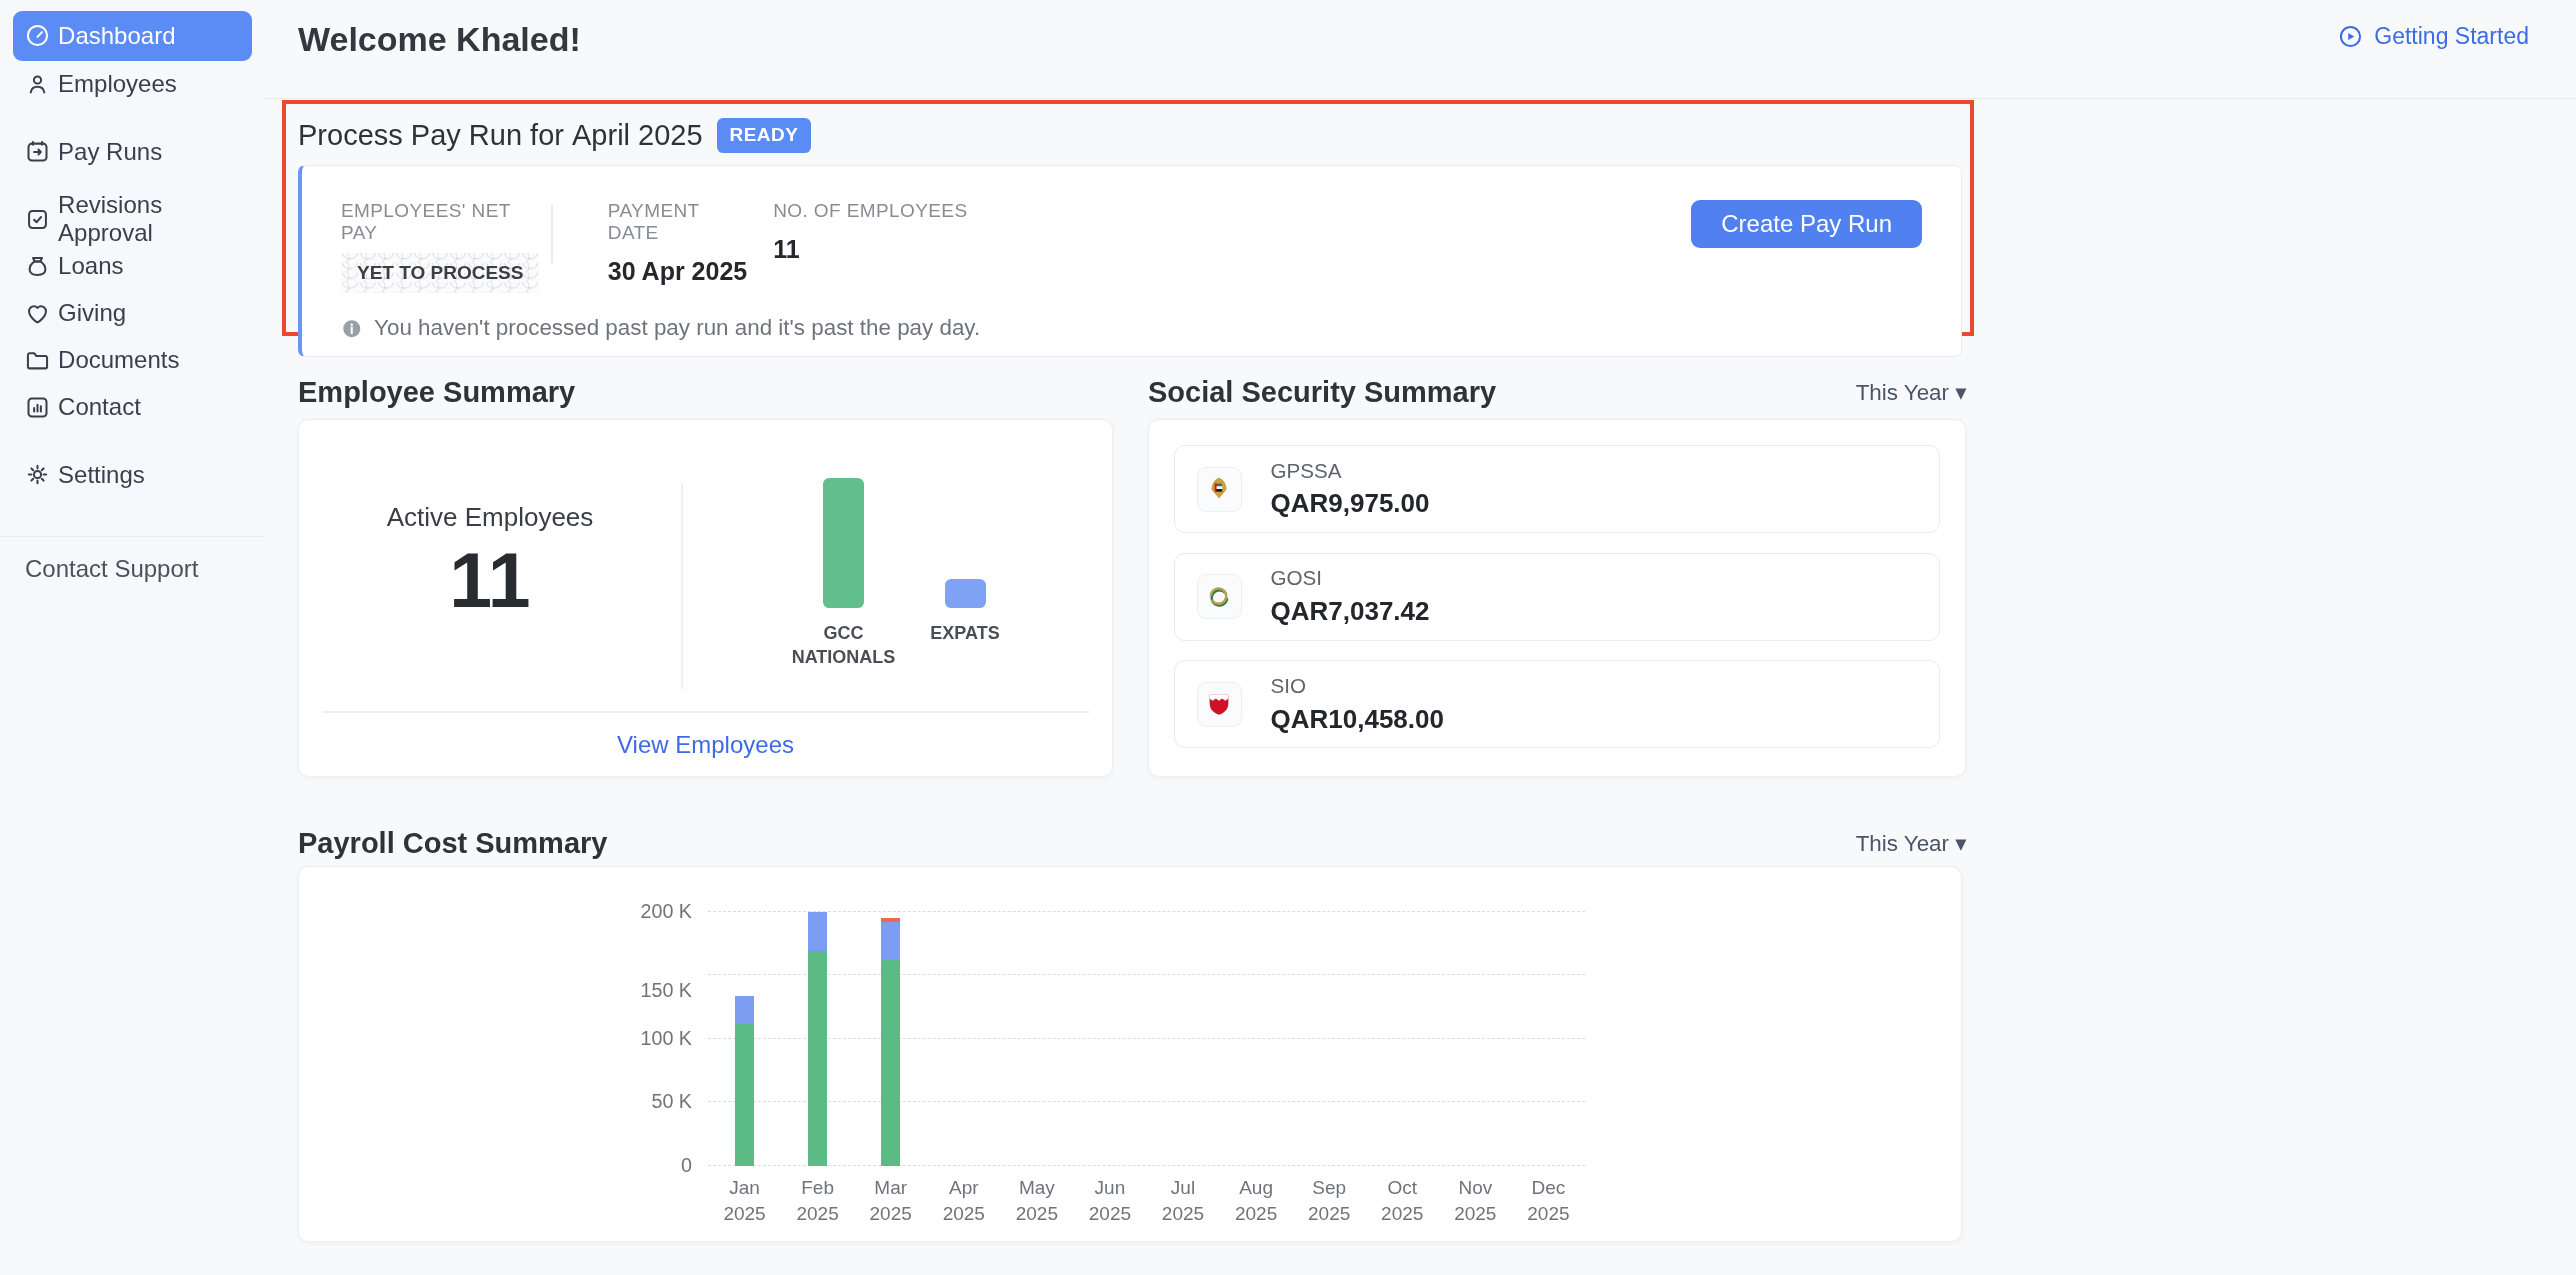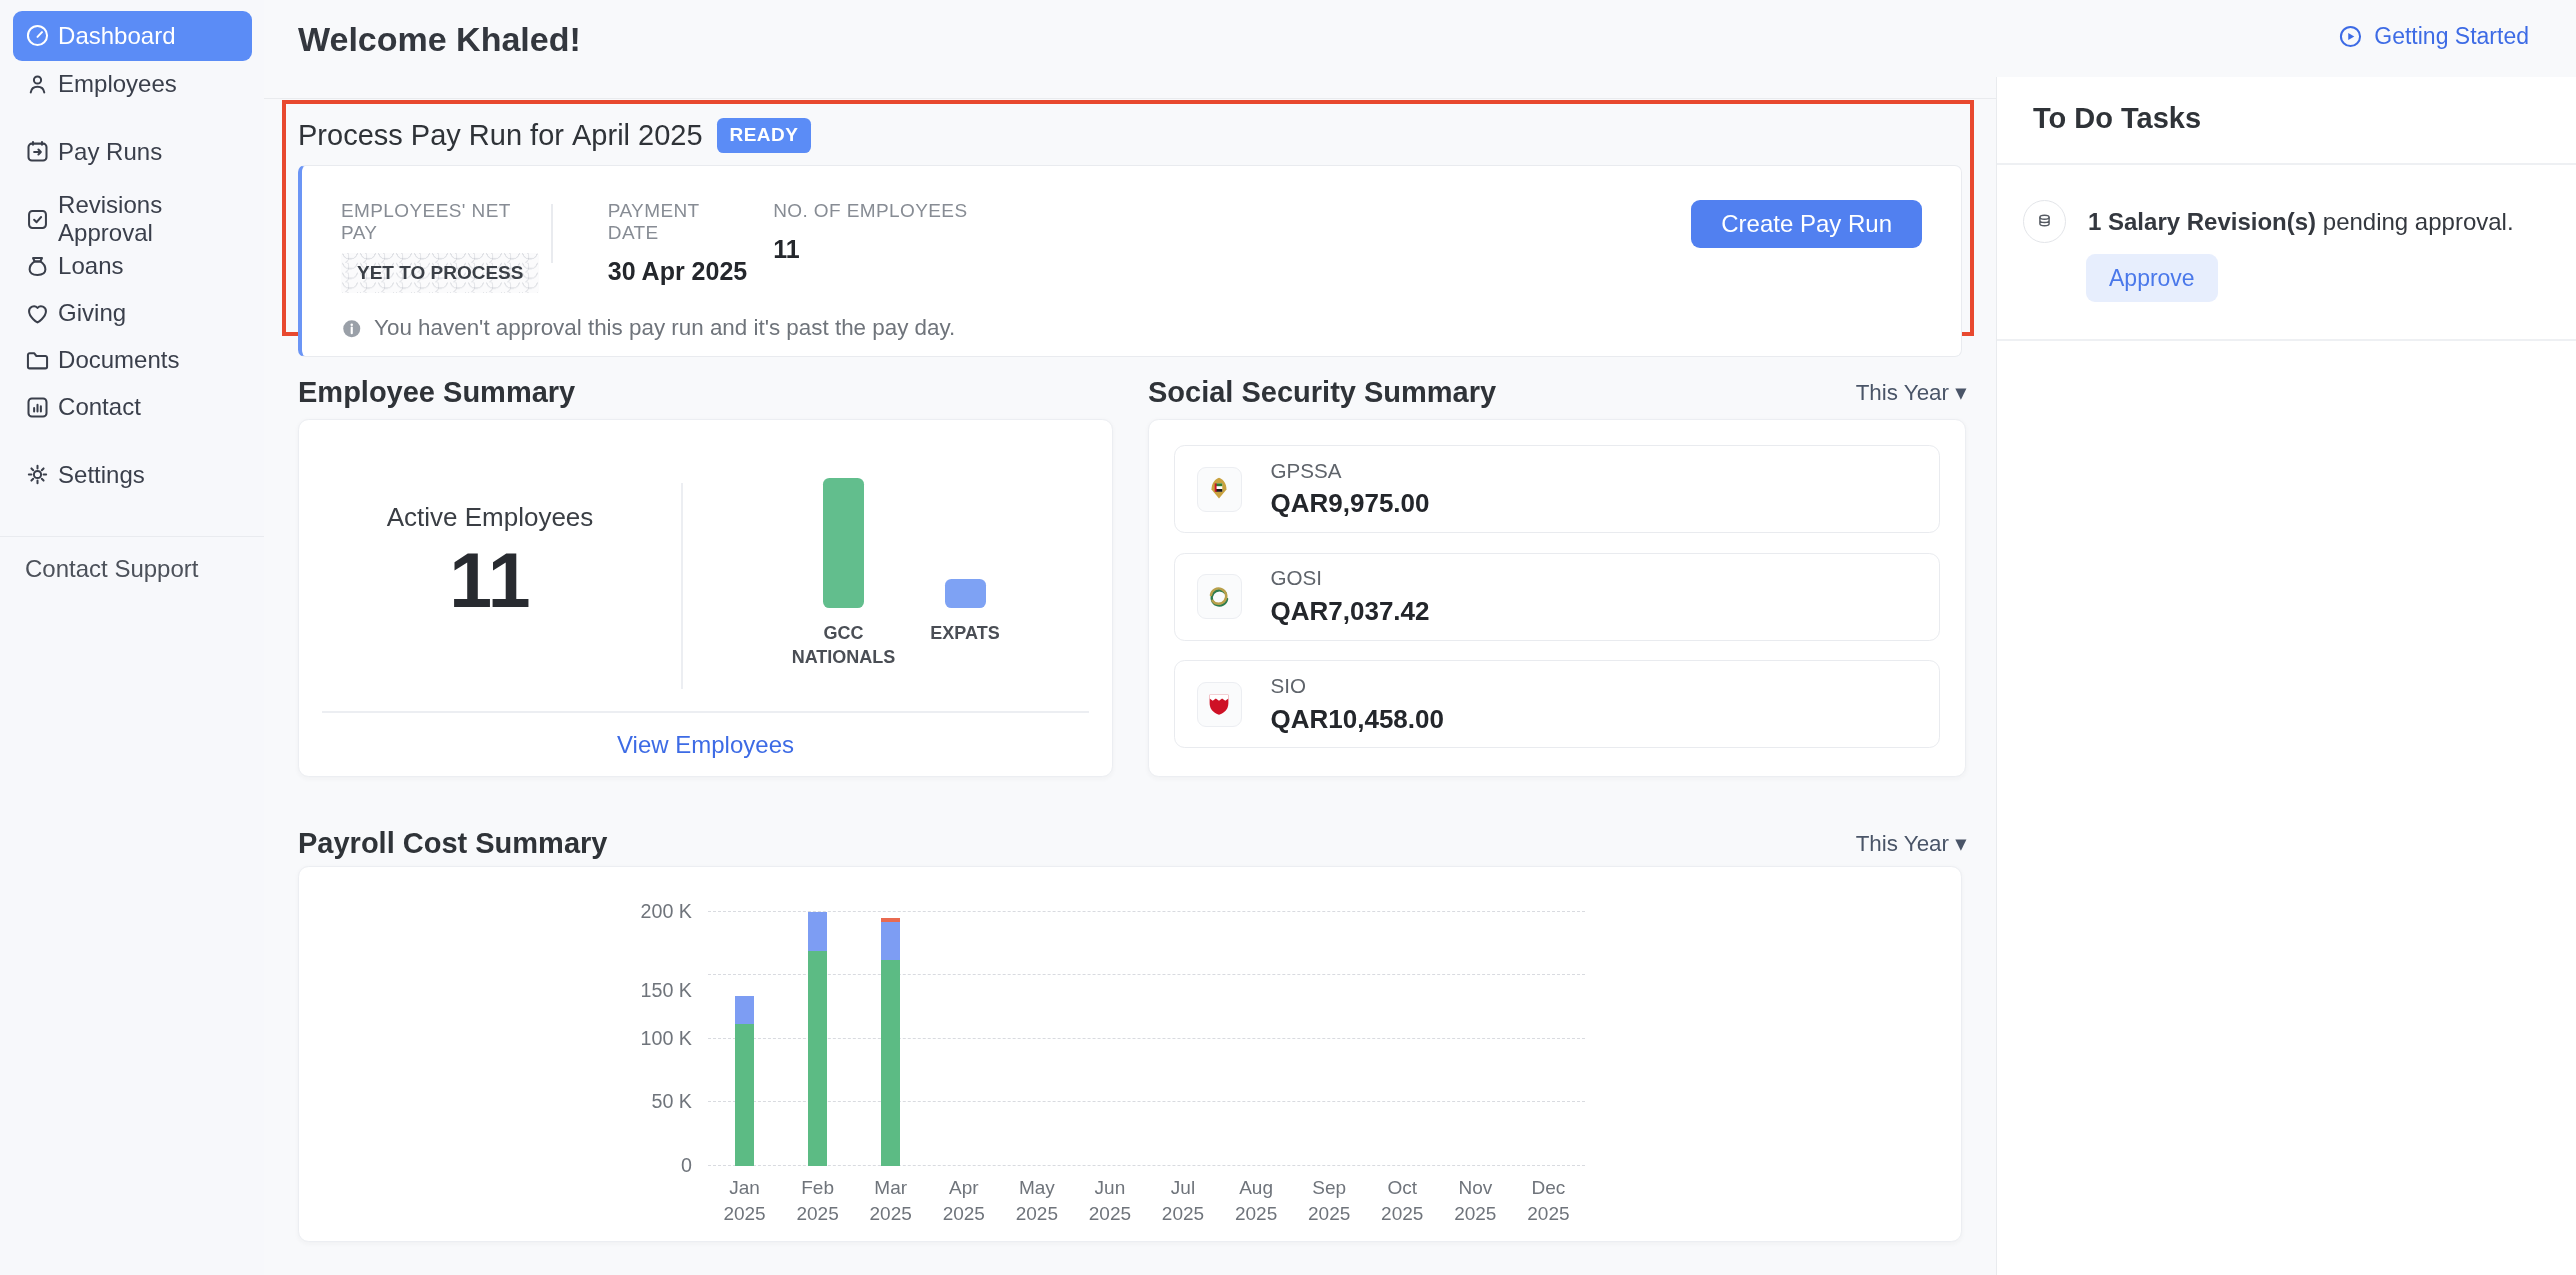--- a/index.html
+++ b/index.html
@@ -243,21 +243,21 @@
         </div>
       </div>
       <div class="pr-info">
         <span class="iicon">
           <svg viewBox="0 0 24 24">
               <circle cx="12" cy="12" r="9.5" fill="#9aa0a8"></circle>
               <path d="M12 10.6V17" stroke="#fff" stroke-width="2.4" stroke-linecap="round"></path>
               <circle cx="12" cy="7.4" r="1.4" fill="#fff"></circle>
             </svg>
         </span>
-        <span>You haven't approval this pay run and it's past the pay day.</span>
+        <span>You haven't processed past pay run and it's past the pay day.</span>
       </div>
       <button class="create-btn">Create Pay Run</button>
     </section>
 
     <div id="emp-title" class="section-title">Employee Summary</div>
     <section id="emp-card" class="card">
       <div class="emp-left">
         <div class="al">Active Employees</div>
         <div class="count">11</div>
       </div>
@@ -422,30 +422,15 @@
             </div>
             <div class="xlab">
               <div>Dec</div>
               <div>2025</div>
             </div>
           </div>
       </div>
     </section>
   </main>
 
-  <aside class="rightpanel">
-    <div class="todo-title section-title">To Do Tasks</div>
-    <div class="todo-div1"></div>
-    <div class="todo-icon">
-      <svg viewBox="0 0 24 24" width="23" height="23" fill="none" stroke="currentColor" stroke-width="1.5">
-          <ellipse cx="12" cy="7.5" rx="4.8" ry="2.1"></ellipse>
-          <path d="M7.2 7.5v3.4c0 1.2 2.1 2.1 4.8 2.1s4.8-.9 4.8-2.1V7.5M7.2 10.9v3.4c0 1.2 2.1 2.1 4.8 2.1s4.8-.9 4.8-2.1v-3.4"></path>
-        </svg>
-    </div>
-    <div class="todo-text">
-      <b>1 Salary Revision(s)</b><span> pending approval.</span>
-    </div>
-    <button class="approve-btn">Approve</button>
-    <div class="todo-div2"></div>
-  </aside>
 
 </div>
 
 
 </body></html>

